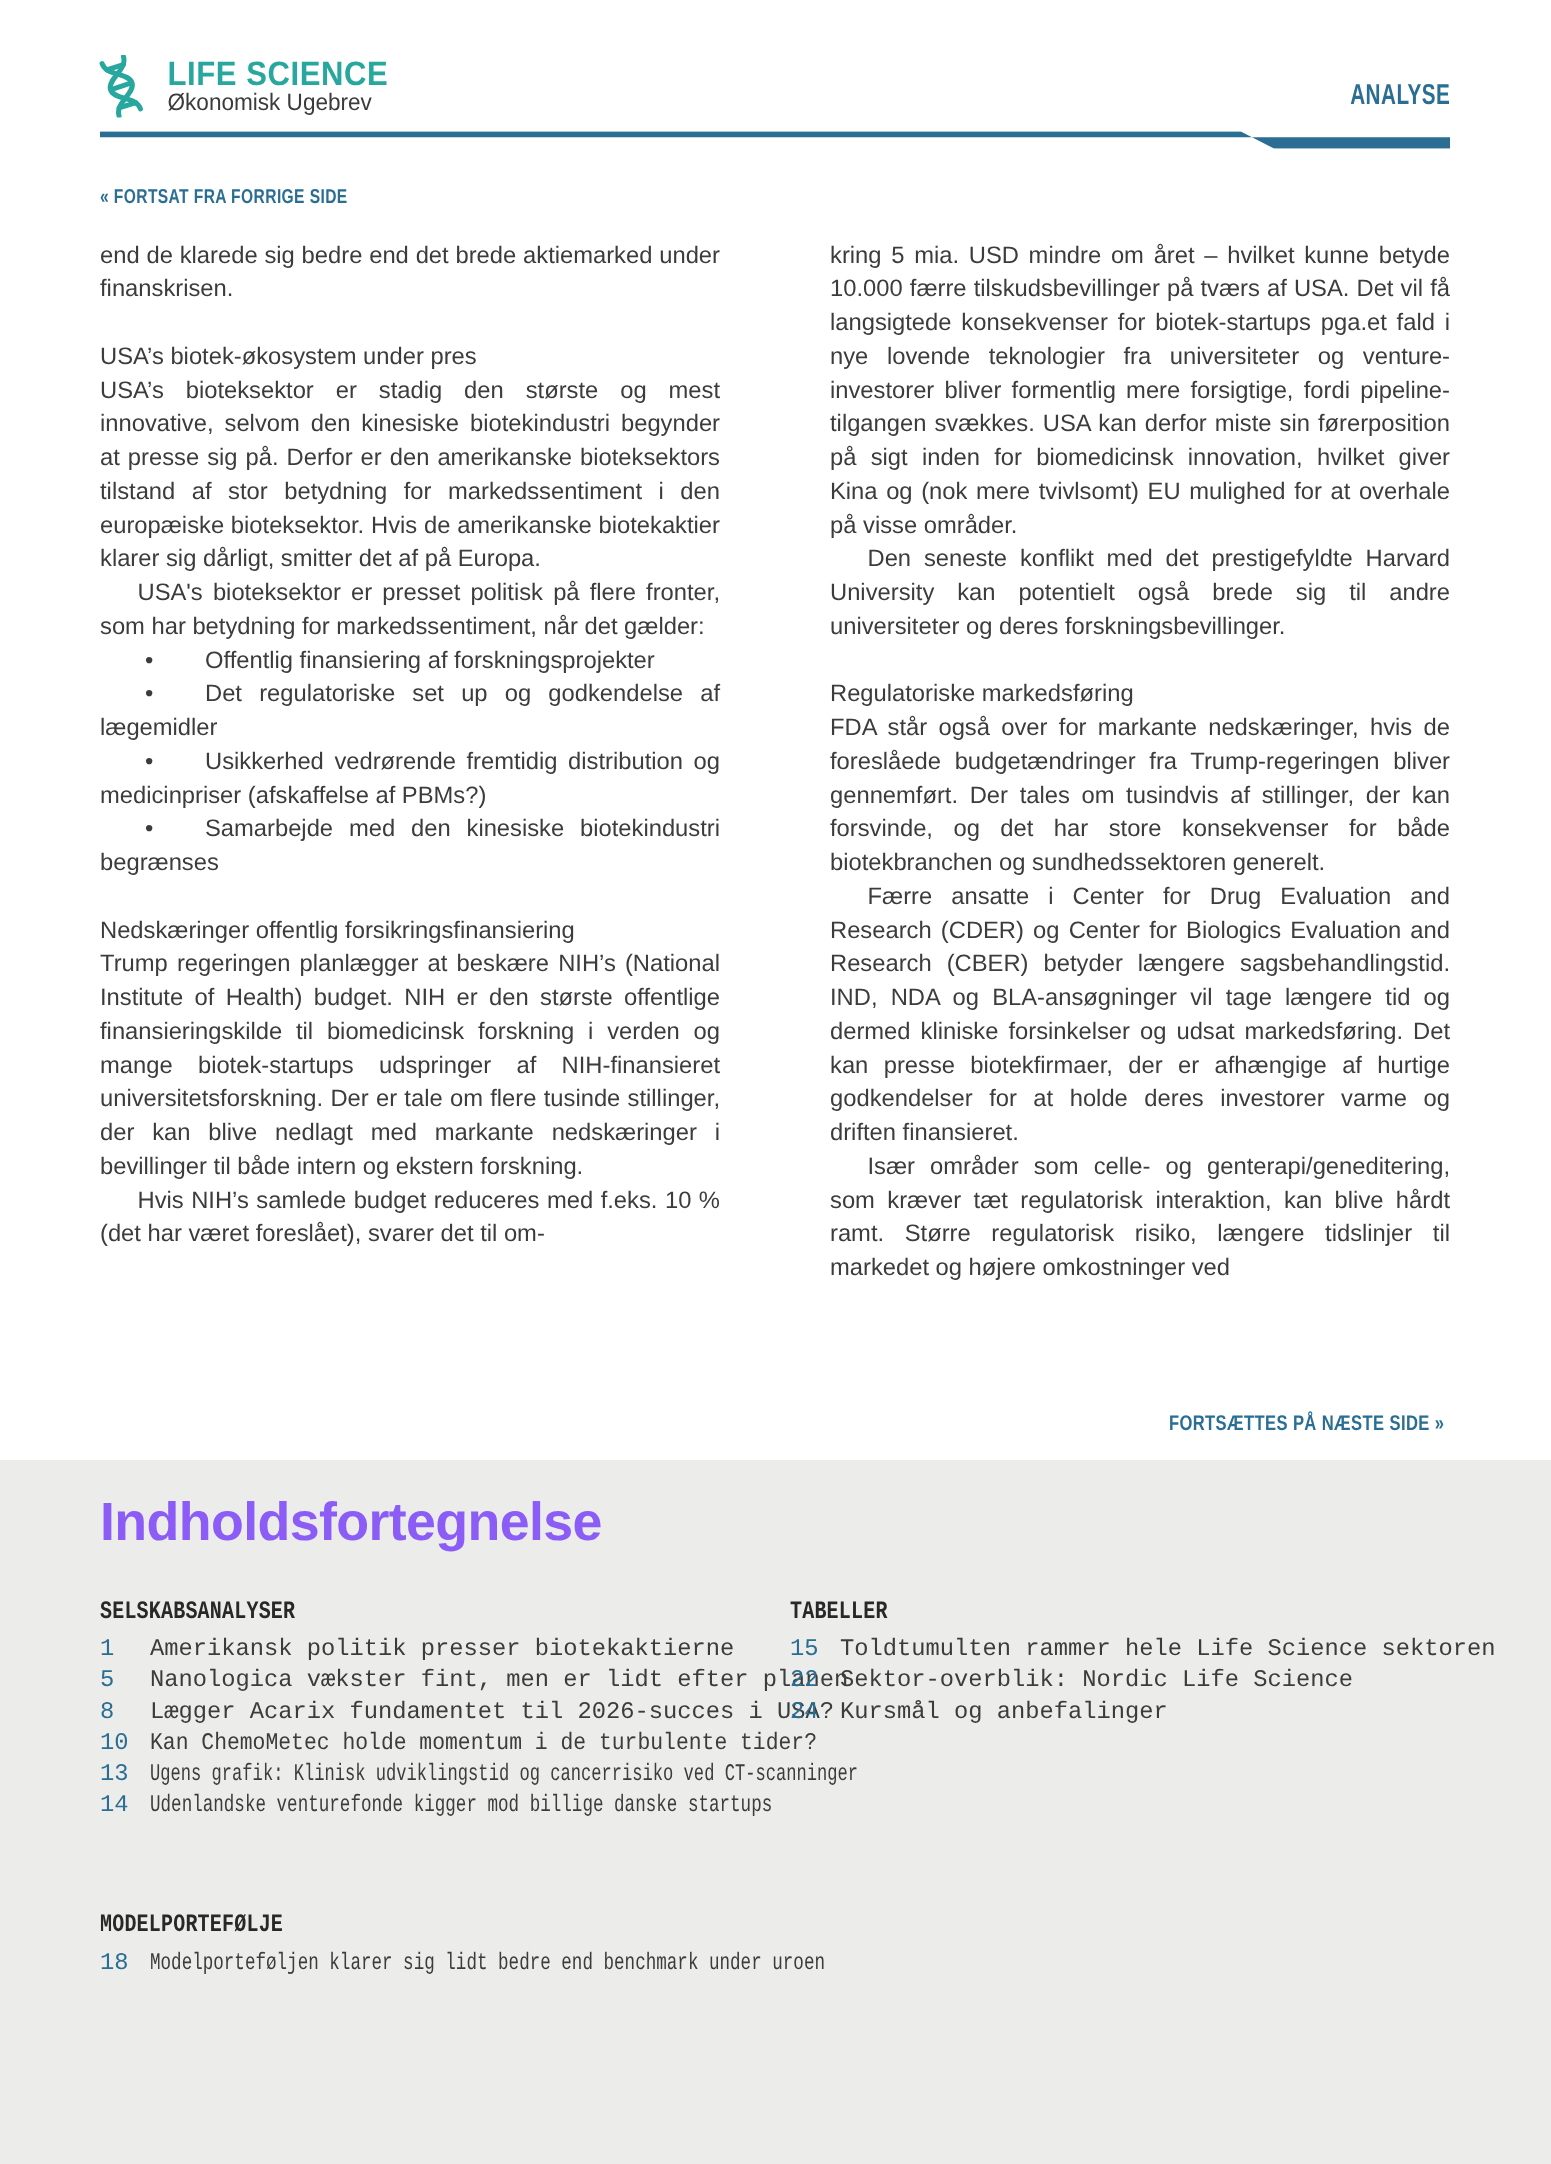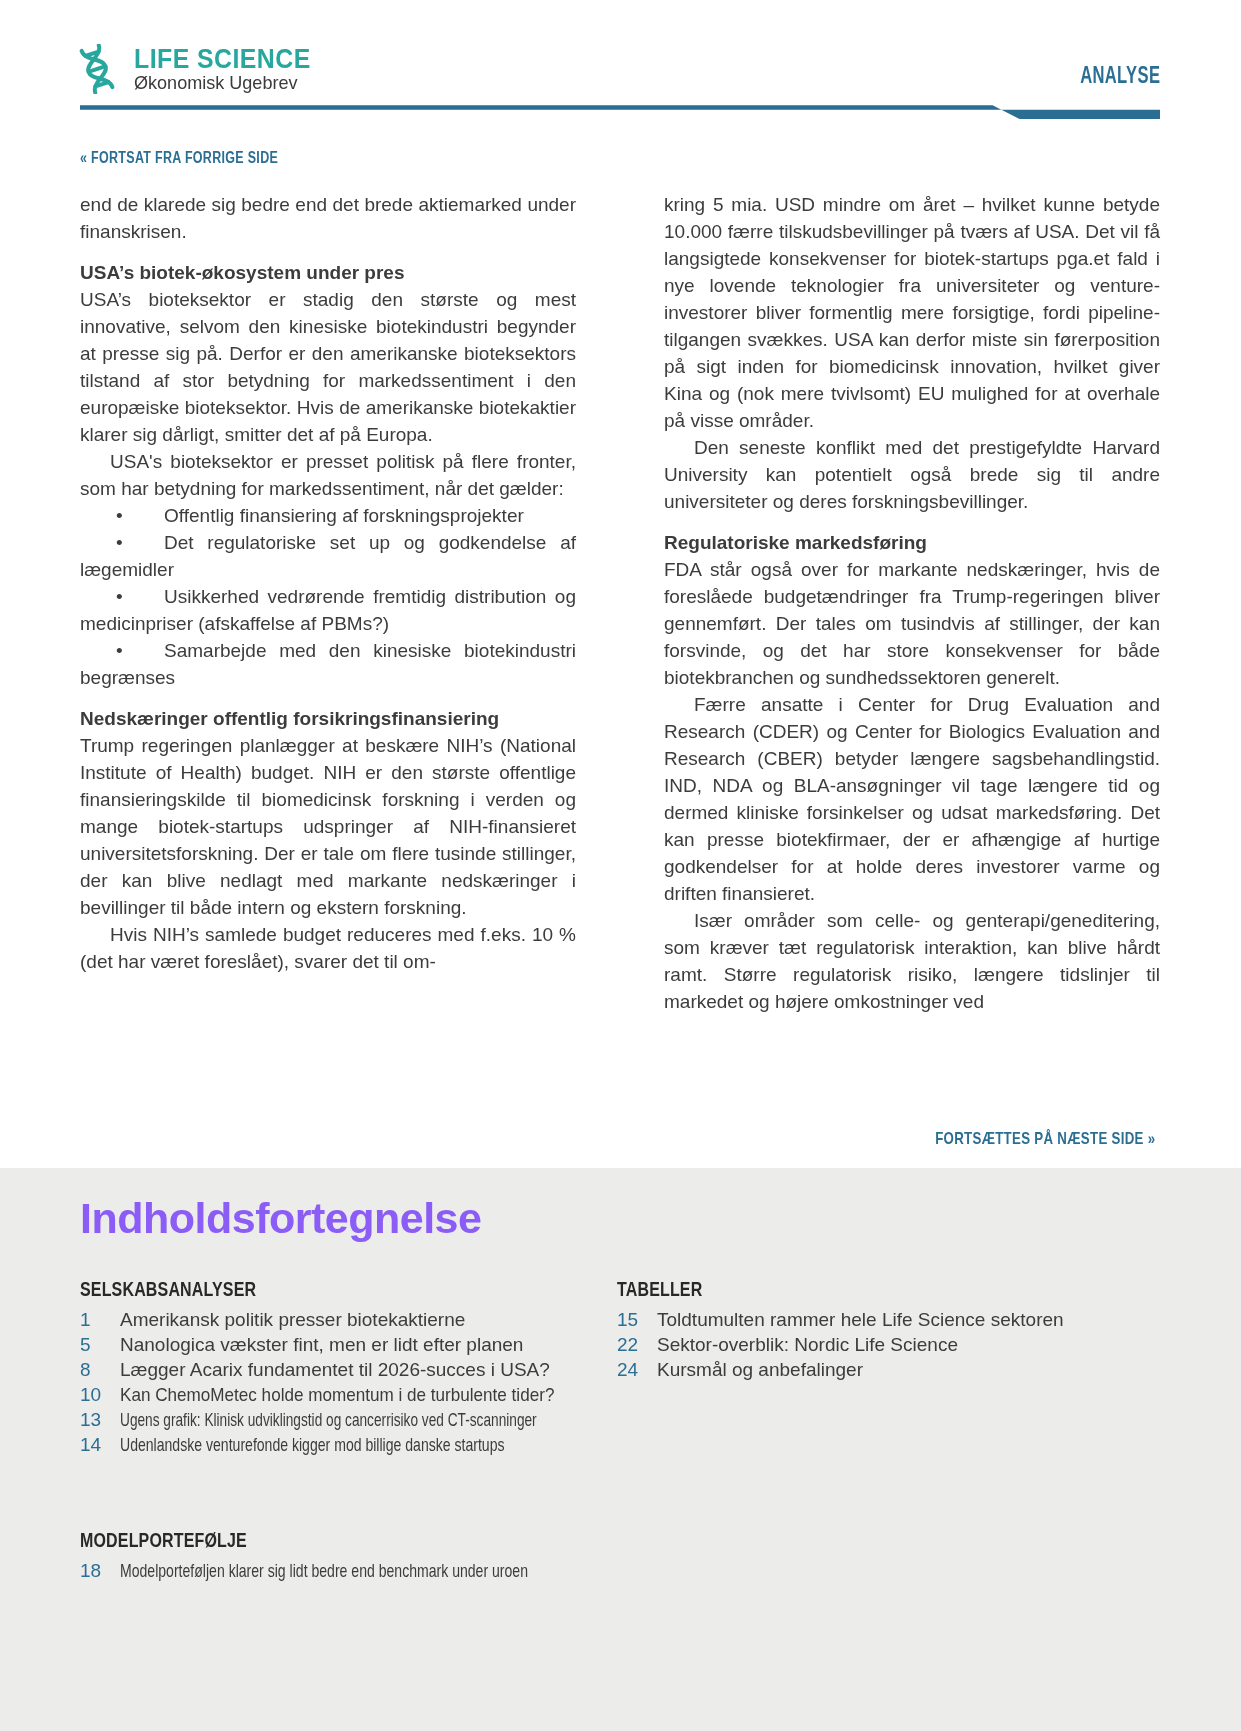--- a/index.html
+++ b/index.html
@@ -42,38 +42,38 @@
     transform:scaleX(.78); transform-origin:right center; white-space:nowrap;
   }
 
   
   .columns {
     position:absolute; left:80px; top:191px; width:1080px;
     display:flex; gap:88px;
   }
   .col { width:512px; font-size:19px; line-height:27px; text-align:justify; }
   .col p { margin:0; }
-  .col p.heading { font-weight:bold; margin-top:14px; text-align:left; }
+  .col p.heading { font-weight:normal; margin-top:27px; text-align:left; }
   .col p.indent { text-indent:30px; }
   .col p.bullet { }
   .col p.bullet::before {
     content:"\2022"; display:inline-block; width:48px; margin-left:36px; text-indent:0;
   }
 
   
   .footer {
     position:absolute; left:0; right:0; top:1168px; bottom:0;
     background:#ececeb;
   }
   .toc-title {
     margin:26px 0 0 80px; font-size:43px; font-weight:bold; color:#8b5cf6;
     letter-spacing:-.5px;
   }
   .toc-columns {
-    position:absolute; left:80px; top:110px; width:1080px; display:flex; gap:25px;
+    position:absolute; left:80px; top:110px; width:1080px; display:flex; gap:40px;font-family:Liberation Mono, monospace;
   }
   .toc-col { width:512px; }
   .toc-group-header {
     font-size:20px; font-weight:bold; color:#282828; letter-spacing:.2px;
     transform:scaleX(.8); transform-origin:left center; white-space:nowrap; margin-bottom:6px;
   }
   .toc-item { display:flex; align-items:baseline; line-height:25px; font-size:19px; }
   .toc-num { flex:none; width:40px; color:#2b6e93; }
   .toc-item-title { color:#3c3c3c; white-space:nowrap; transform-origin:left center; }
   .cond-90 .toc-item-title { transform:scaleX(.90); }

